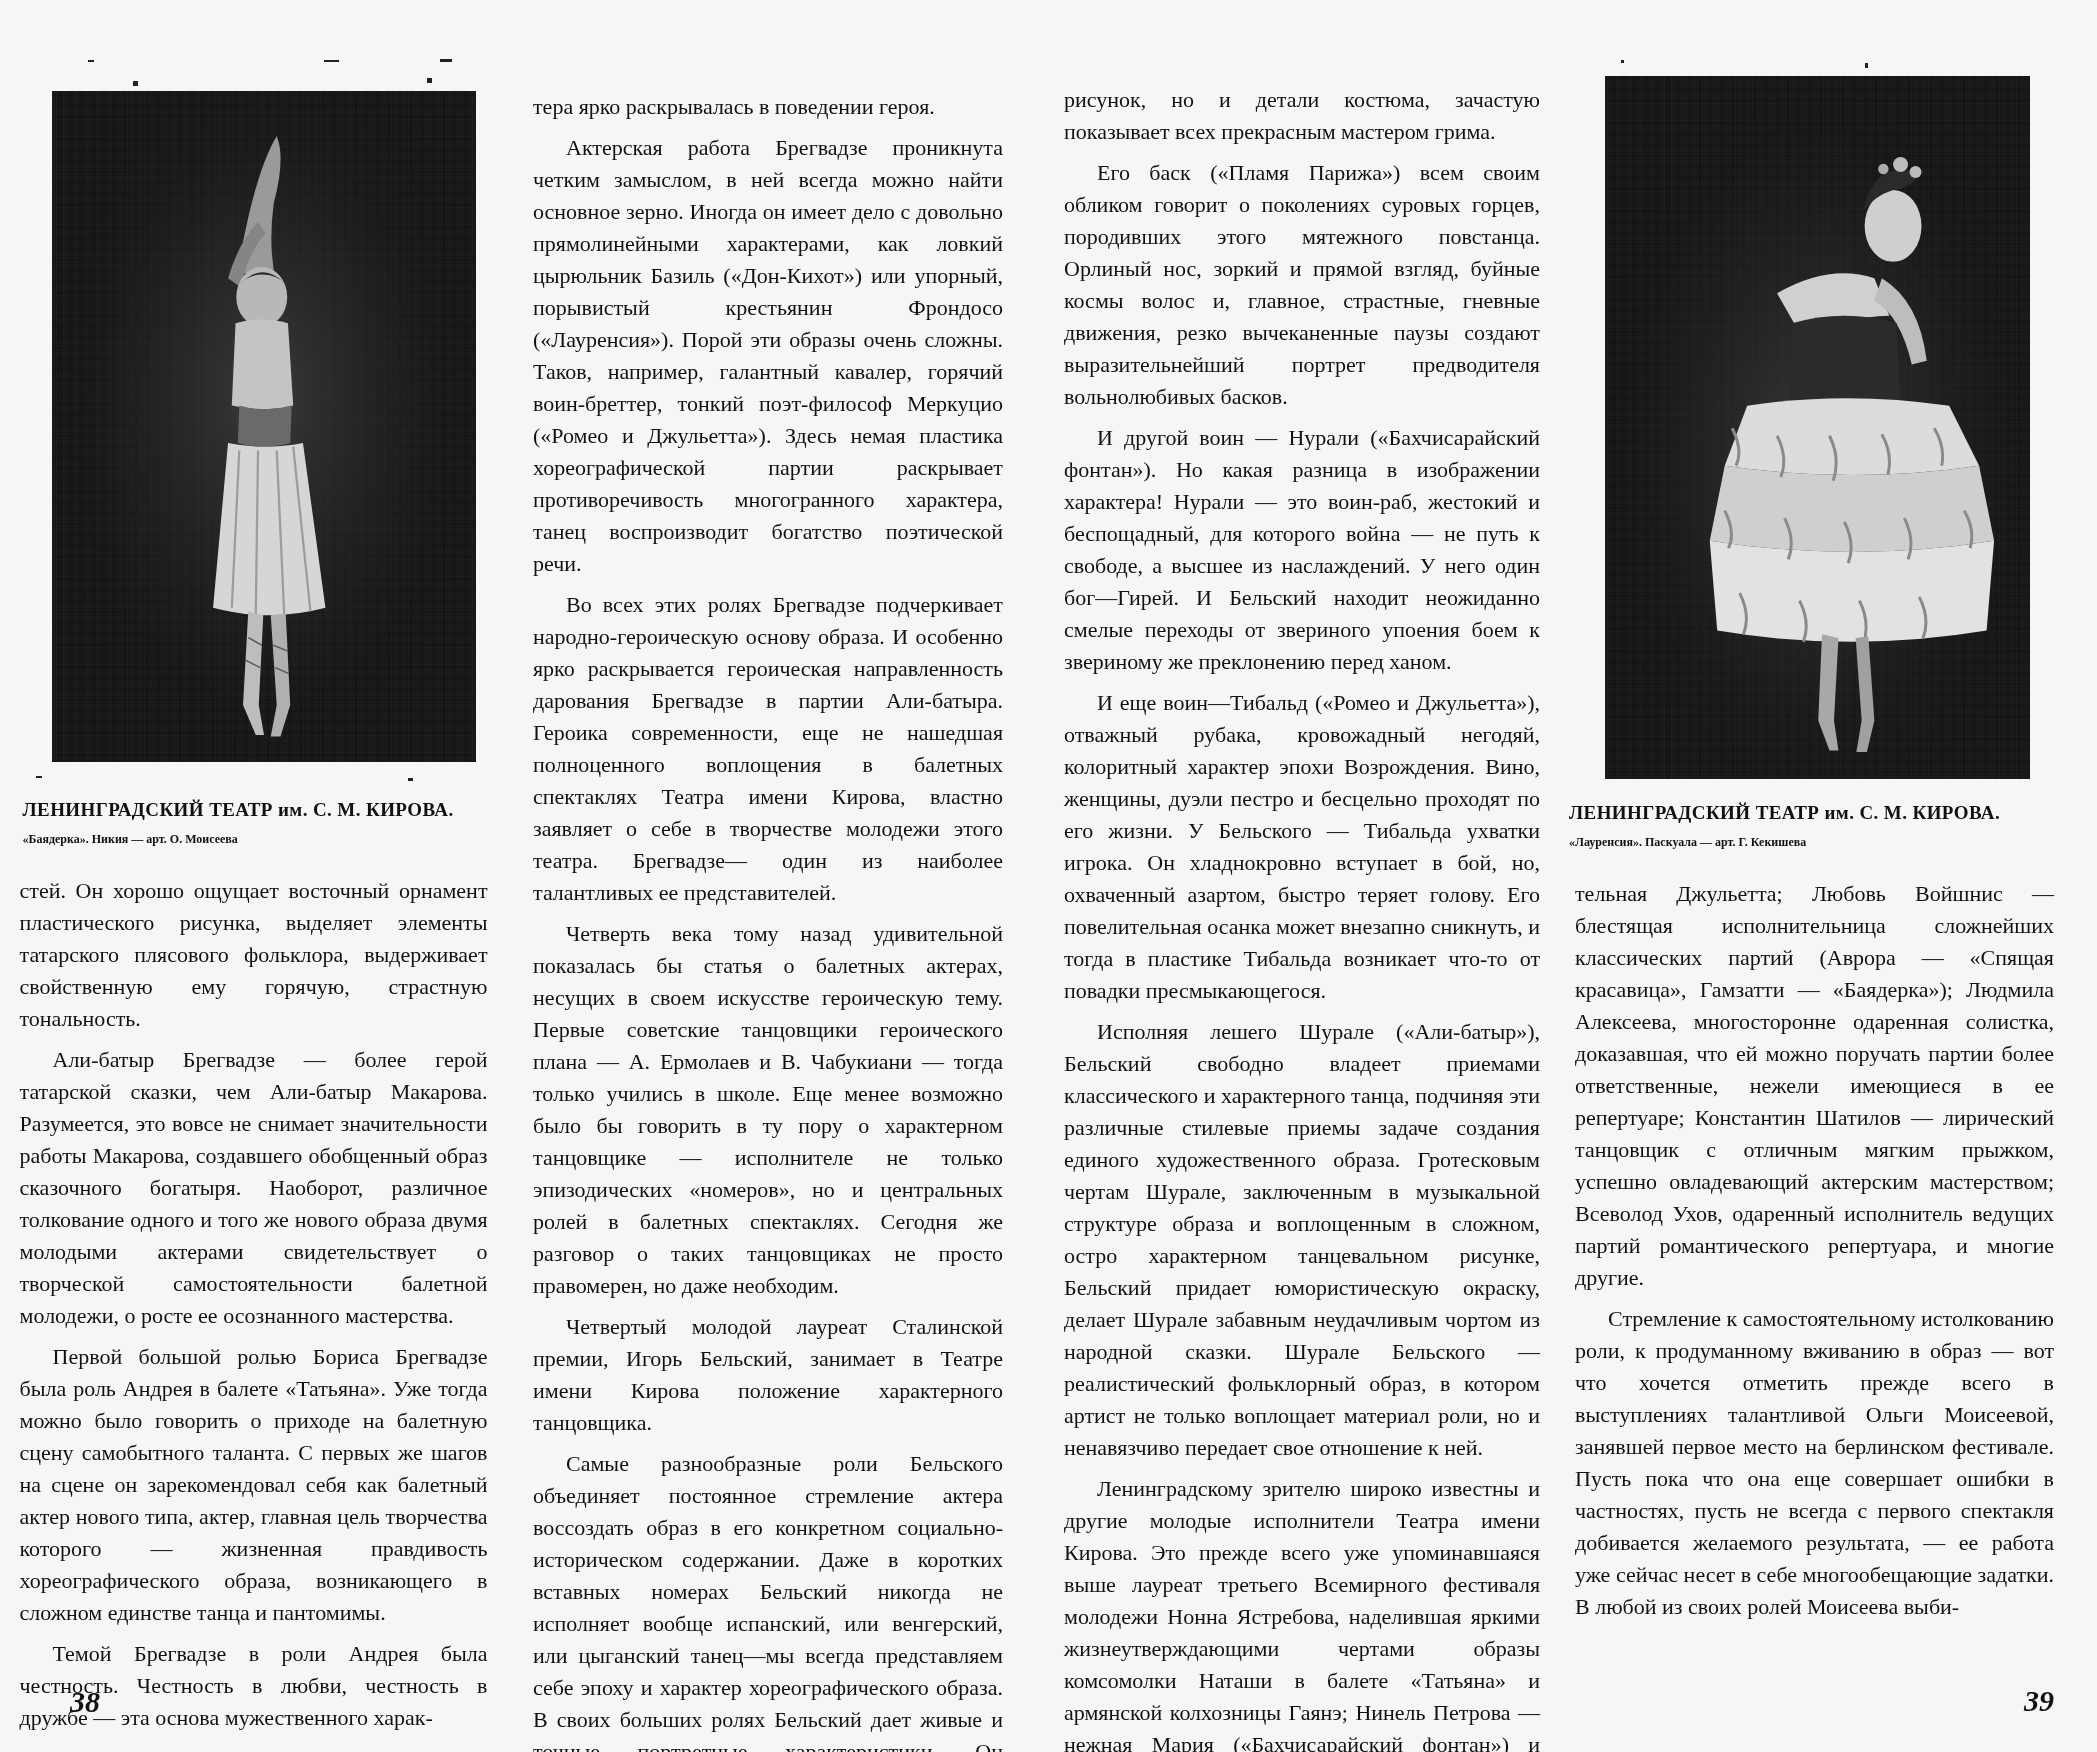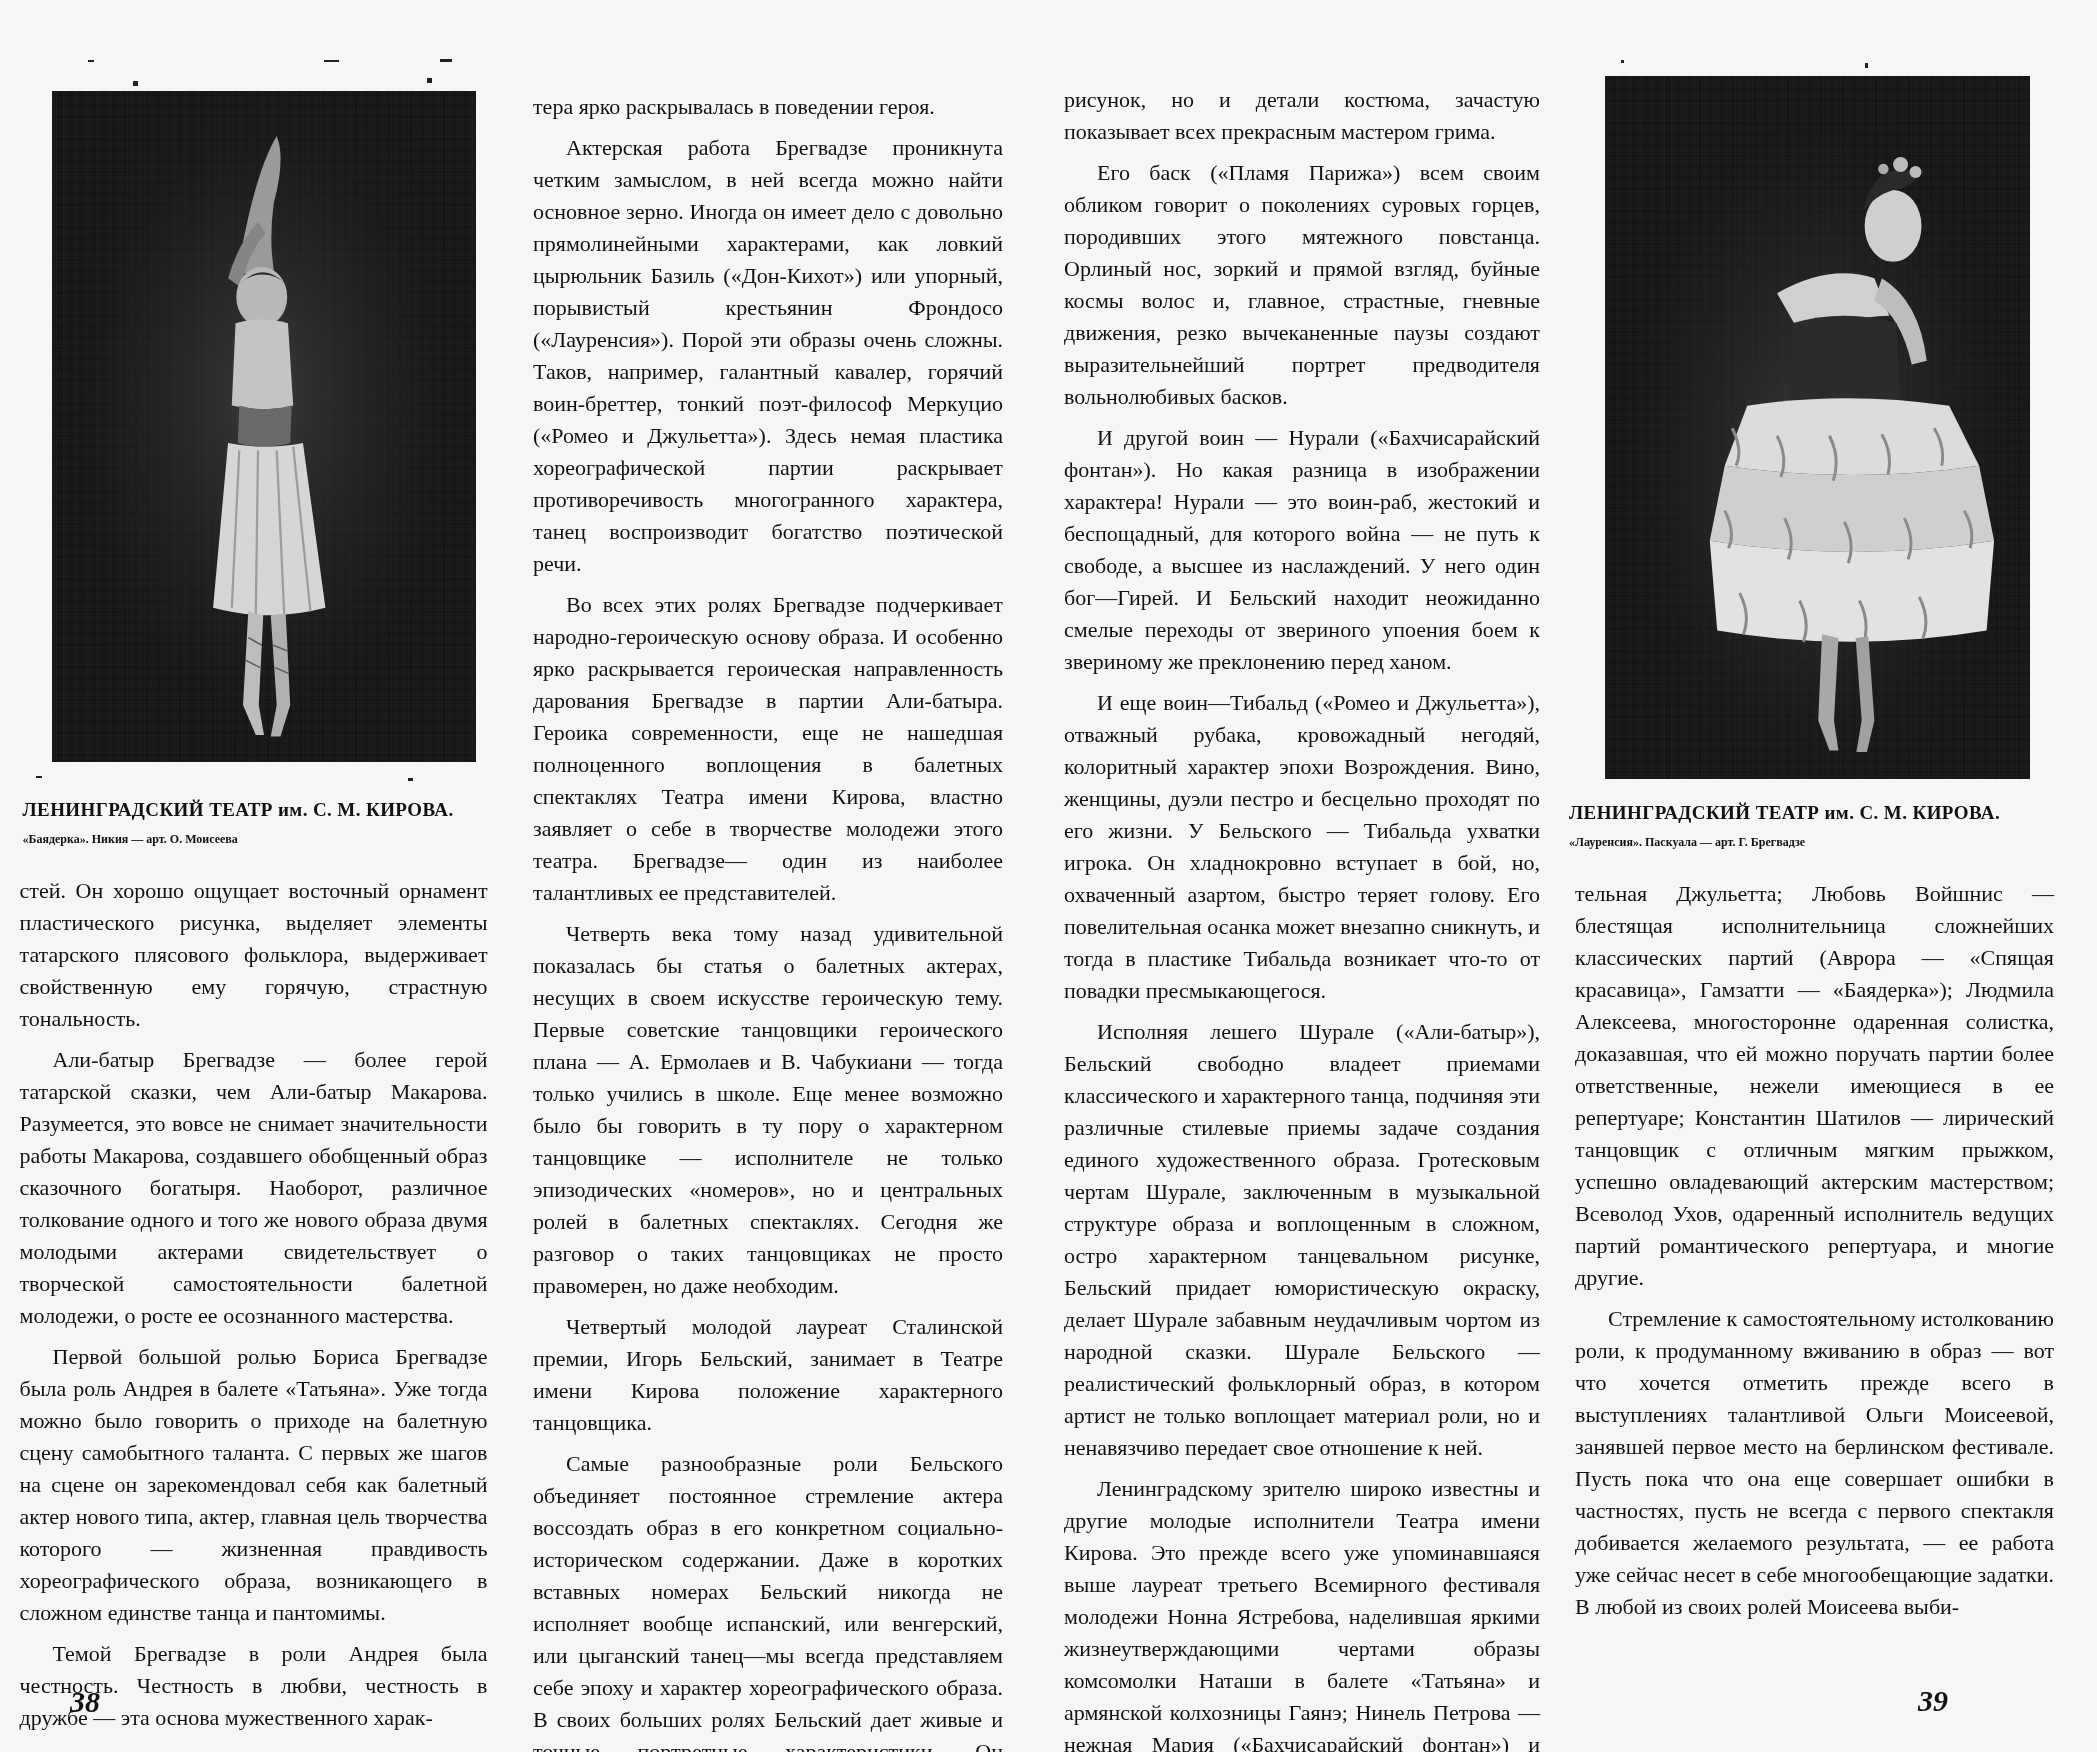--- a/index.html
+++ b/index.html
@@ -97,21 +97,21 @@
     <path d="M170 470 Q185 500 175 520 M230 480 Q245 510 235 535 M300 480 Q315 510 305 540 M370 478 Q385 505 378 532 M440 470 Q455 495 450 520" stroke="#8a8a8a" stroke-width="4" fill="none"></path>
     <path d="M160 580 Q175 610 165 630 M240 590 Q255 620 245 645 M320 595 Q335 625 325 650 M400 590 Q415 620 405 645 M480 580 Q495 605 488 630" stroke="#8a8a8a" stroke-width="4" fill="none"></path>
     <path d="M180 690 Q195 720 185 745 M260 700 Q275 730 265 755 M340 700 Q355 730 345 760 M420 695 Q435 725 425 750" stroke="#8a8a8a" stroke-width="4" fill="none"></path>
 
     <path d="M290 745 L285 860 L300 900 L312 900 L306 860 L312 750 Z" fill="#a8a8a8"></path>
     <path d="M335 750 L343 860 L336 902 L350 902 L360 860 L352 748 Z" fill="#a0a0a0"></path>
   </svg>
 </div>
 <div class="caption" style="left:1569px; top:799px; width:494px;">
   <span class="l1">ЛЕНИНГРАДСКИЙ ТЕАТР им. С. М. КИРОВА.</span>
-  <span class="l2">«Лауренсия». Паскуала — арт. Г. Брегвадзе</span>
+  <span class="l2">«Лауренсия». Паскуала — арт. Г. Кекишева</span>
 </div>
 
 <div class="col" style="left:19.5px; top:875px; width:468px;">
   <p class="cont">стей. Он хорошо ощущает восточный орнамент пластического рисунка, выделяет элементы татарского плясового фольклора, выдерживает свойственную ему горячую, страстную тональность.</p>
   <p class="ind">Али-батыр Брегвадзе — более герой татарской сказки, чем Али-батыр Макарова. Разумеется, это вовсе не снимает значительности работы Макарова, создавшего обобщенный образ сказочного богатыря. Наоборот, различное толкование одного и того же нового образа двумя молодыми актерами свидетельствует о творческой самостоятельности балетной молодежи, о росте ее осознанного мастерства.</p>
   <p class="ind">Первой большой ролью Бориса Брегвадзе была роль Андрея в балете «Татьяна». Уже тогда можно было говорить о приходе на балетную сцену самобытного таланта. С первых же шагов на сцене он зарекомендовал себя как балетный актер нового типа, актер, главная цель творчества которого — жизненная правдивость хореографического образа, возникающего в сложном единстве танца и пантомимы.</p>
   <p class="ind">Темой Брегвадзе в роли Андрея была честность. Честность в любви, честность в дружбе — эта основа мужественного харак-</p>
 </div>
 
 <div class="col" style="left:533px; top:91px; width:470px;">
@@ -131,21 +131,21 @@
   <p class="ind">Исполняя лешего Шурале («Али-батыр»), Бельский свободно владеет приемами классического и характерного танца, подчиняя эти различные стилевые приемы задаче создания единого художественного образа. Гротесковым чертам Шурале, заключенным в музыкальной структуре образа и воплощенным в сложном, остро характерном танцевальном рисунке, Бельский придает юмористическую окраску, делает Шурале забавным неудачливым чортом из народной сказки. Шурале Бельского — реалистический фольклорный образ, в котором артист не только воплощает материал роли, но и ненавязчиво передает свое отношение к ней.</p>
   <p class="ind">Ленинградскому зрителю широко известны и другие молодые исполнители Театра имени Кирова. Это прежде всего уже упоминавшаяся выше лауреат третьего Всемирного фестиваля молодежи Нонна Ястребова, наделившая яркими жизнеутверждающими чертами образы комсомолки Наташи в балете «Татьяна» и армянской колхозницы Гаянэ; Нинель Петрова — нежная Мария («Бахчисарайский фонтан») и трога-</p>
 </div>
 
 <div class="col" style="left:1575px; top:878px; width:479px;">
   <p class="cont">тельная Джульетта; Любовь Войшнис — блестящая исполнительница сложнейших классических партий (Аврора — «Спящая красавица», Гамзатти — «Баядерка»); Людмила Алексеева, многосторонне одаренная солистка, доказавшая, что ей можно поручать партии более ответственные, нежели имеющиеся в ее репертуаре; Константин Шатилов — лирический танцовщик с отличным мягким прыжком, успешно овладевающий актерским мастерством; Всеволод Ухов, одаренный исполнитель ведущих партий романтического репертуара, и многие другие.</p>
   <p class="ind">Стремление к самостоятельному истолкованию роли, к продуманному вживанию в образ — вот что хочется отметить прежде всего в выступлениях талантливой Ольги Моисеевой, занявшей первое место на берлинском фестивале. Пусть пока что она еще совершает ошибки в частностях, пусть не всегда с первого спектакля добивается желаемого результата, — ее работа уже сейчас несет в себе многообещающие задатки. В любой из своих ролей Моисеева выби-</p>
 </div>
 
 <div class="pagenum" style="left:39px; top:1685px;">38</div>
-<div class="pagenum" style="left:1887px; top:1684px;">39</div>
+<div class="pagenum" style="left:1993px; top:1684px;">39</div>
 
 <div class="speck" style="left:88px; top:60px; width:6px; height:2.2px;"></div>
 <div class="speck" style="left:324px; top:60px; width:15px; height:2.2px;"></div>
 <div class="speck" style="left:440px; top:59px; width:12px; height:3px;"></div>
 <div class="speck" style="left:133px; top:81px; width:4.5px; height:4.5px;"></div>
 <div class="speck" style="left:427px; top:78px; width:4.5px; height:4.5px;"></div>
 <div class="speck" style="left:36px; top:776px; width:6px; height:2.2px;"></div>
 <div class="speck" style="left:408px; top:778px; width:4.5px; height:3px;"></div>
 <div class="speck" style="left:1621px; top:60px; width:3px; height:3px;"></div>
 <div class="speck" style="left:1865px; top:63px; width:3px; height:4.5px;"></div>

